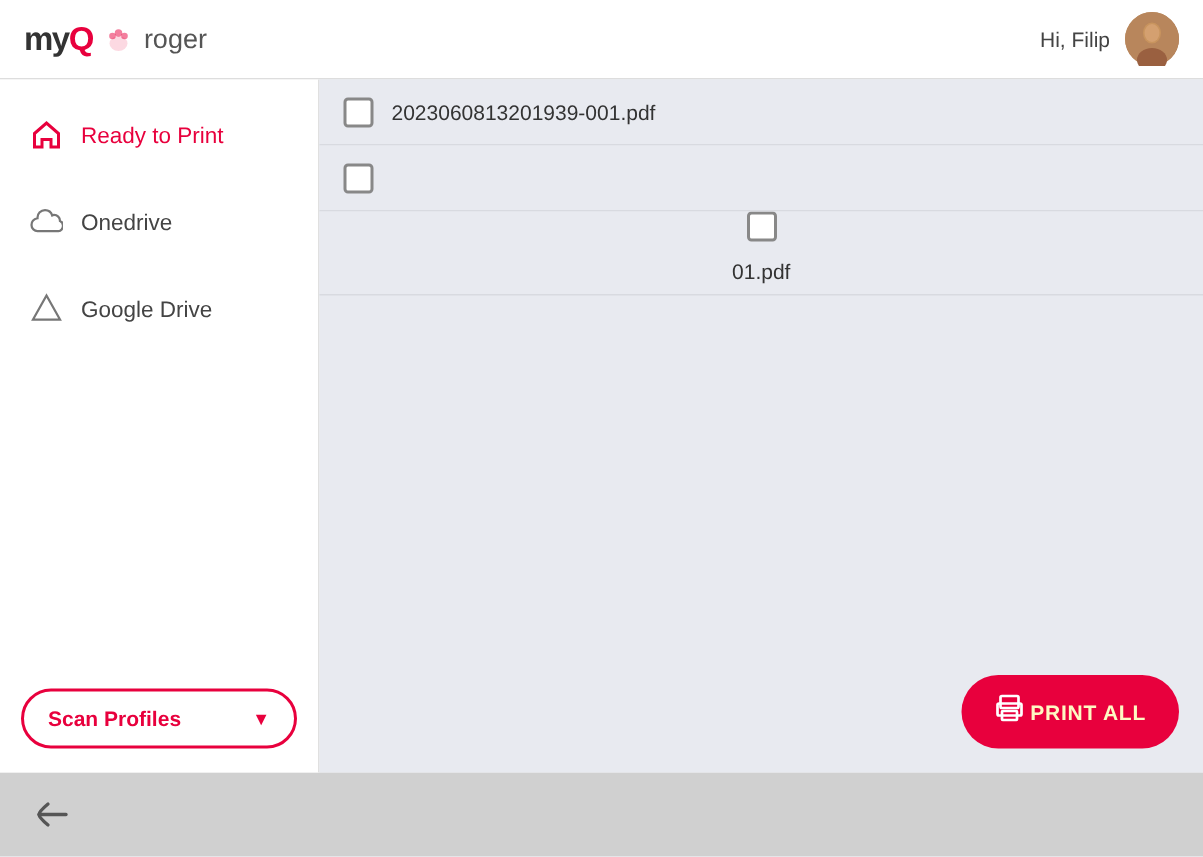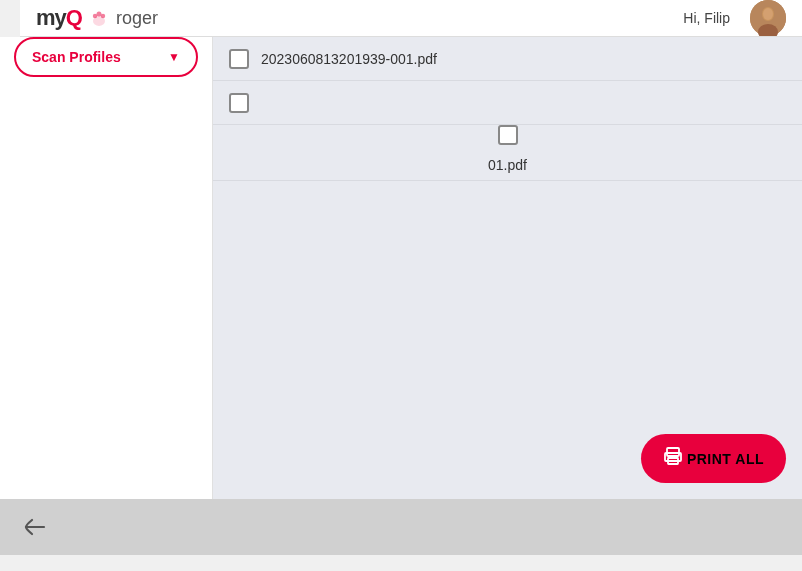--- a/index.html
+++ b/index.html
@@ -4,24 +4,23 @@
   <style>
     * { box-sizing: border-box; margin: 0; padding: 0; }
     body { width: 802px; height: 571px; font-family: Arial, sans-serif; background: #f0f0f0; overflow: hidden; }
 
     
     .header {
       display: flex;
       align-items: center;
       justify-content: space-between;
       background: #fff;
-      height: 37px;
+      height: 53px;
       padding: 5px 16px;
       border-bottom: 1px solid #ddd;
-      margin-left: 20px;
     }
     .logo {
       display: flex;
       align-items: center;
       gap: 4px;
     }
     .logo-myq {
       font-size: 22px;
       font-weight: 900;
       color: #333;
@@ -31,21 +30,21 @@
       color: #e8003d;
     }
     .logo-roger {
       font-size: 18px;
       font-weight: 400;
       color: #555;
     }
     .user-area {
       display: flex;
       align-items: center;
-      gap: 20px;
+      gap: 10px;
     }
     .user-greeting {
       font-size: 14px;
       color: #444;
     }
     .avatar-img {
       width: 36px;
       height: 36px;
       border-radius: 50%;
       background: linear-gradient(135deg, #c8a070 0%, #9a6040 100%);
@@ -182,21 +181,21 @@
       align-items: center;
       justify-content: center;
       cursor: pointer;
     }
 
     .print-all-btn {
       position: absolute;
       bottom: 16px;
       right: 16px;
       background: #e8003d;
-      color: #000000;
+      color: #fef9c3;
       border: none;
       border-radius: 28px;
       padding: 12px 22px;
       display: flex;
       align-items: center;
       gap: 4px;
       font-size: 14px;
       font-weight: 700;
       letter-spacing: 0.5px;
       cursor: pointer;
@@ -231,20 +230,49 @@
         <ellipse cx="18" cy="32" rx="10" ry="8" fill="#9a6040"></ellipse>
         <ellipse cx="18" cy="14" rx="5" ry="6" fill="#d4a070"></ellipse>
       </svg>
     </div>
   </div>
 </div>
 
 <div class="main">
 
   <div class="sidebar">
+    <div class="sidebar-nav">
+
+      <div class="sidebar-item active">
+        <span class="icon">
+          <svg width="22" height="22" viewBox="0 0 22 22" fill="none">
+            <path d="M3 10L11 3L19 10V19H14V14H8V19H3V10Z" stroke="#e8003d" stroke-width="2" fill="none"></path>
+          </svg>
+        </span>
+        <span>Ready to Print</span>
+      </div>
+
+      <div class="sidebar-item">
+        <span class="icon">
+          <svg width="22" height="20" viewBox="0 0 22 20" fill="none">
+            <path d="M17 16H5C3 16 1 14.5 1 12C1 9.8 2.7 8 5 7.5C5 7.3 5 7.2 5 7C5 4.2 7.2 2 10 2C12.3 2 14.2 3.5 14.8 5.6C15.2 5.4 15.6 5.3 16 5.3C18.2 5.3 20 7 20 9.3C21.2 9.8 22 11 22 12.5C22 14.4 20.6 16 19 16H17Z" stroke="#777" stroke-width="1.5" fill="none"></path>
+          </svg>
+        </span>
+        <span>Onedrive</span>
+      </div>
+
+      <div class="sidebar-item">
+        <span class="icon">
+          <svg width="22" height="22" viewBox="0 0 22 22" fill="none">
+            <polygon points="11,2 20,18 2,18" stroke="#777" stroke-width="1.5" fill="none"></polygon>
+          </svg>
+        </span>
+        <span>Google Drive</span>
+      </div>
+    </div>
 
     <button class="scan-profiles-btn">
       <span>Scan Profiles</span>
       <span class="chevron">▼</span>
     </button>
   </div>
 
   <div class="content">
     <div class="file-list">
 

